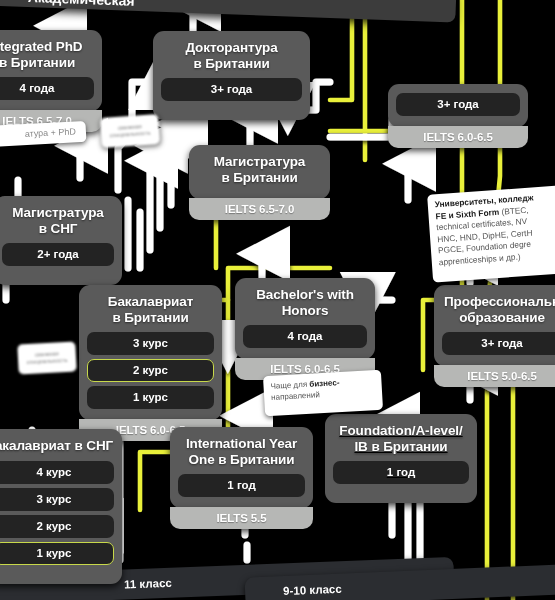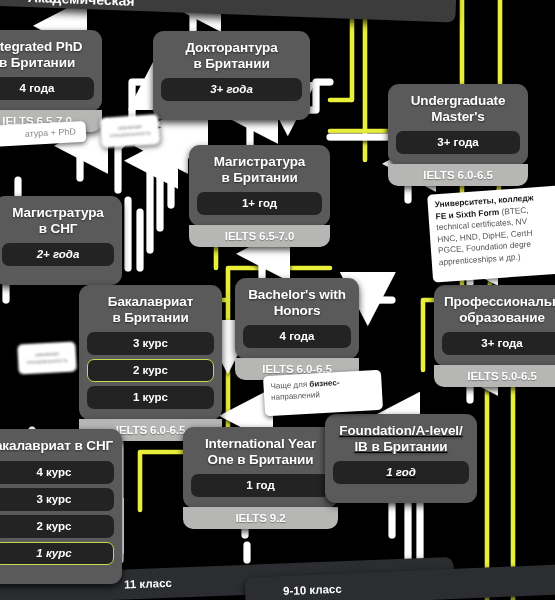--- a/index.html
+++ b/index.html
@@ -39,21 +39,21 @@
     border-radius:7px;
     color:#ffffff;
     font-size:11.5px;
     font-weight:bold;
     text-align:center;
     padding:4px 2px 5px 2px;
     margin:0 0 4px 0;
     border:1.4px solid transparent;
     box-sizing:border-box;
   }
-  .chip:last-child{margin-bottom:12px;font-style:italic;}
+  .chip:last-child{margin-bottom:12px;}
   .chip.sel{border-color:#c8d94a;}
   .ielts{
     position:absolute;
     left:0;right:0;
     bottom:-21px;
     height:22px;
     background:#b6b7b5;
     border-radius:0 0 10px 10px;
     color:#ffffff;
     font-size:11.5px;
@@ -222,49 +222,46 @@
     <div class="ielts">IELTS 6.5-7.0</div>
   </div>
 
   <div class="card hasielts" style="left:153px;top:31px;width:157px;">
     <div class="title">Докторантура
 в Британии</div>
     <div class="chip">3+ года</div>
   </div>
 
   <div class="card hasielts" style="left:388px;top:84px;width:140px;">
-    <div class="title">Undergraduate
-Master's</div>
     <div class="chip">3+ года</div>
     <div class="ielts">IELTS 6.0-6.5</div>
   </div>
 
   <div class="card hasielts" style="left:189px;top:145px;width:141px;">
     <div class="title">Магистратура
 в Британии</div>
-    <div class="chip">1+ год</div>
     <div class="ielts">IELTS 6.5-7.0</div>
   </div>
 
   <div class="card" style="left:-6px;top:196px;width:128px;">
     <div class="title">Магистратура
 в СНГ</div>
     <div class="chip">2+ года</div>
   </div>
 
   <div class="card hasielts" style="left:79px;top:285px;width:143px;">
     <div class="title">Бакалавриат
 в Британии</div>
     <div class="chip">3 курс</div>
     <div class="chip sel">2 курс</div>
     <div class="chip">1 курс</div>
     <div class="ielts">IELTS 6.0-6.5</div>
   </div>
 
-  <div class="card hasielts" style="left:235px;top:278px;width:124px;">
+  <div class="card hasielts" style="left:235px;top:278px;width:140px;">
     <div class="title">Bachelor's with
 Honors</div>
     <div class="chip">4 года</div>
     <div class="ielts">IELTS 6.0-6.5</div>
   </div>
 
   <div class="card hasielts" style="left:434px;top:285px;width:136px;">
     <div class="title">Профессиональн
 образование</div>
     <div class="chip">3+ года</div>
@@ -272,25 +269,25 @@
   </div>
 
   <div class="card" style="left:-14px;top:429px;width:136px;">
     <div class="title">акалавриат в СНГ</div>
     <div class="chip">4 курс</div>
     <div class="chip">3 курс</div>
     <div class="chip">2 курс</div>
     <div class="chip sel">1 курс</div>
   </div>
 
-  <div class="card hasielts" style="left:183px;top:427px;width:155px;">
+  <div class="card hasielts" style="left:170px;top:427px;width:143px;">
     <div class="title">International Year
 One в Британии</div>
     <div class="chip">1 год</div>
-    <div class="ielts">IELTS 9.2</div>
+    <div class="ielts">IELTS 5.5</div>
   </div>
 
   <div class="card hasielts" style="left:325px;top:414px;width:152px;text-decoration:underline;">
     <div class="title">Foundation/A-level/
 IB в Британии</div>
     <div class="chip">1 год</div>
   </div>
 
   <div class="note" style="left:-34px;top:124px;width:120px;transform:rotate(-3deg);color:#8a8a8a;font-size:9px;text-align:right;padding-right:10px;">атура + PhD</div>
 

